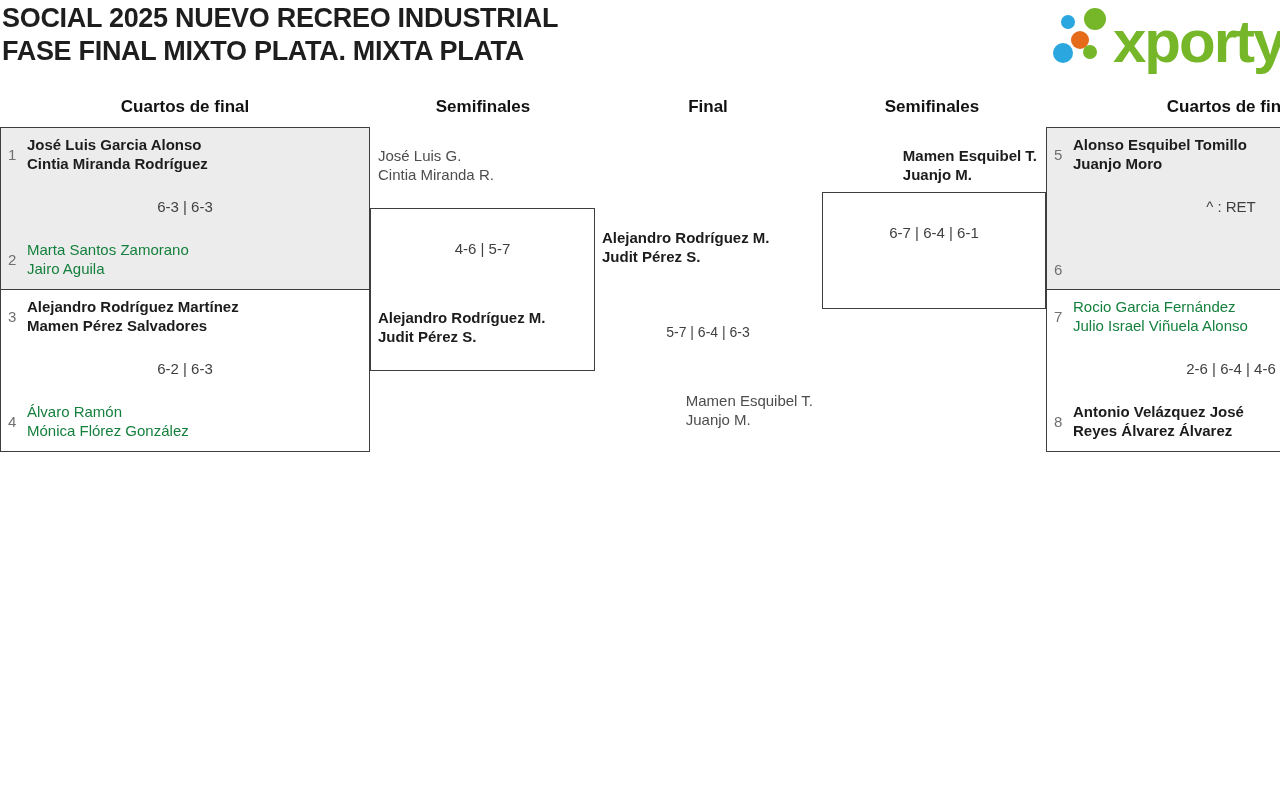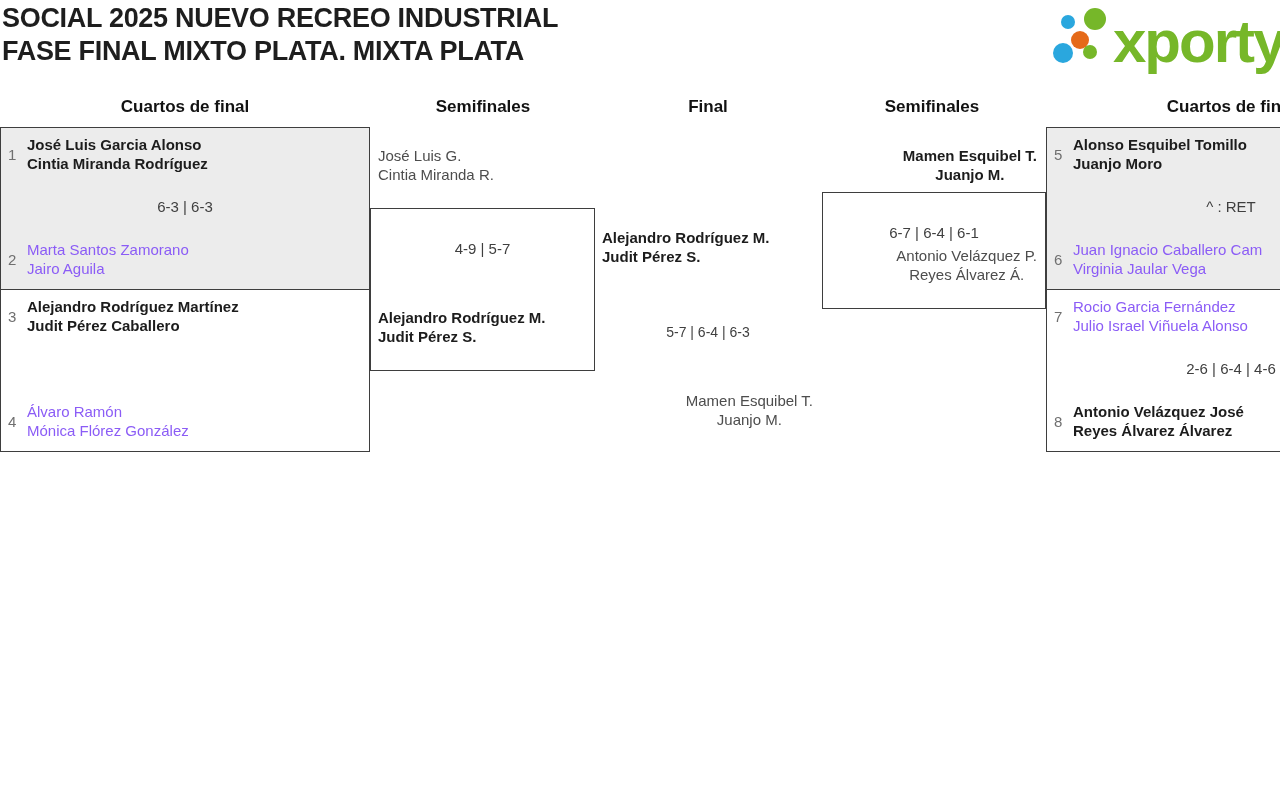--- a/index.html
+++ b/index.html
@@ -54,21 +54,21 @@
     width: 19px;
     flex: 0 0 19px;
     font-size: 15px;
     color: #6f6f6f;
     display: flex;
     align-items: center;
   }
   .names {
     font-size: 15px;
     line-height: 19px;
-    color: #8b5cf6;
+    color: #15803d;
     white-space: nowrap;
   }
   .names.winner {
     color: #1c1c1c;
     font-weight: 700;
   }
   .score {
     position: absolute;
     left: 0;
     right: 0;
@@ -79,21 +79,21 @@
     white-space: nowrap;
   }
   .free-team {
     position: absolute;
     font-size: 15px;
     line-height: 19px;
     white-space: nowrap;
   }
   .free-team.winner { color: #1c1c1c; font-weight: 700; }
   .free-team.loser  { color: #4d4d4d; }
-  .free-team.r { text-align: center; }
+  .free-team.r { text-align: left; }
   .free-score {
     position: absolute;
     font-size: 14px;
     line-height: 19px;
     color: #3f3f3f;
     text-align: center;
     white-space: nowrap;
   }
   .dot {
     position: absolute;
@@ -150,39 +150,40 @@
         <div>Jairo Aguila</div>
       </div>
     </div>
   </div>
 
   <div class="box white" style="left:0;top:289px;width:370px;height:163px">
     <div class="trow" style="top:7px">
       <div class="seed">3</div>
       <div class="names winner">
         <div>Alejandro Rodríguez Martínez</div>
-        <div>Judit Pérez Caballero</div>
-      </div>
-    </div>
+        <div>Mamen Pérez Salvadores</div>
+      </div>
+    </div>
+    <div class="score" style="top:69px">6-2 | 6-3</div>
     <div class="trow" style="bottom:11px">
       <div class="seed">4</div>
       <div class="names">
         <div>Álvaro Ramón</div>
         <div>Mónica Flórez González</div>
       </div>
     </div>
   </div>
 
   <div class="free-team loser" style="left:378px;top:146px">
     <div>José Luis G.</div>
     <div>Cintia Miranda R.</div>
   </div>
 
   <div class="box white" style="left:370px;top:208px;width:225px;height:163px">
-    <div class="score" style="top:30px">4-9 | 5-7</div>
+    <div class="score" style="top:30px">4-6 | 5-7</div>
     <div class="free-team winner" style="left:7px;bottom:24px">
       <div>Alejandro Rodríguez M.</div>
       <div>Judit Pérez S.</div>
     </div>
   </div>
 
   <div class="free-team winner" style="left:602px;top:228px">
     <div>Alejandro Rodríguez M.</div>
     <div>Judit Pérez S.</div>
   </div>
@@ -192,41 +193,33 @@
     <div>Juanjo M.</div>
   </div>
 
   <div class="free-team winner r" style="right:243px;top:146px">
     <div>Mamen Esquibel T.</div>
     <div>Juanjo M.</div>
   </div>
 
   <div class="box white" style="left:822px;top:192px;width:224px;height:117px">
     <div class="score" style="top:30px">6-7 | 6-4 | 6-1</div>
-    <div class="free-team loser r" style="right:8px;bottom:24px">
-      <div>Antonio Velázquez P.</div>
-      <div>Reyes Álvarez Á.</div>
-    </div>
   </div>
 
   <div class="box gray" style="left:1046px;top:127px;width:370px;height:163px">
     <div class="trow" style="top:7px">
       <div class="seed">5</div>
       <div class="names winner">
         <div>Alonso Esquibel Tomillo</div>
         <div>Juanjo Moro</div>
       </div>
     </div>
     <div class="score" style="top:69px">^ : RET</div>
     <div class="trow" style="bottom:11px">
       <div class="seed">6</div>
-      <div class="names">
-        <div>Juan Ignacio Caballero Cam</div>
-        <div>Virginia Jaular Vega</div>
-      </div>
     </div>
   </div>
 
   <div class="box white" style="left:1046px;top:289px;width:370px;height:163px">
     <div class="trow" style="top:7px">
       <div class="seed">7</div>
       <div class="names">
         <div>Rocio Garcia Fernández</div>
         <div>Julio Israel Viñuela Alonso</div>
       </div>

